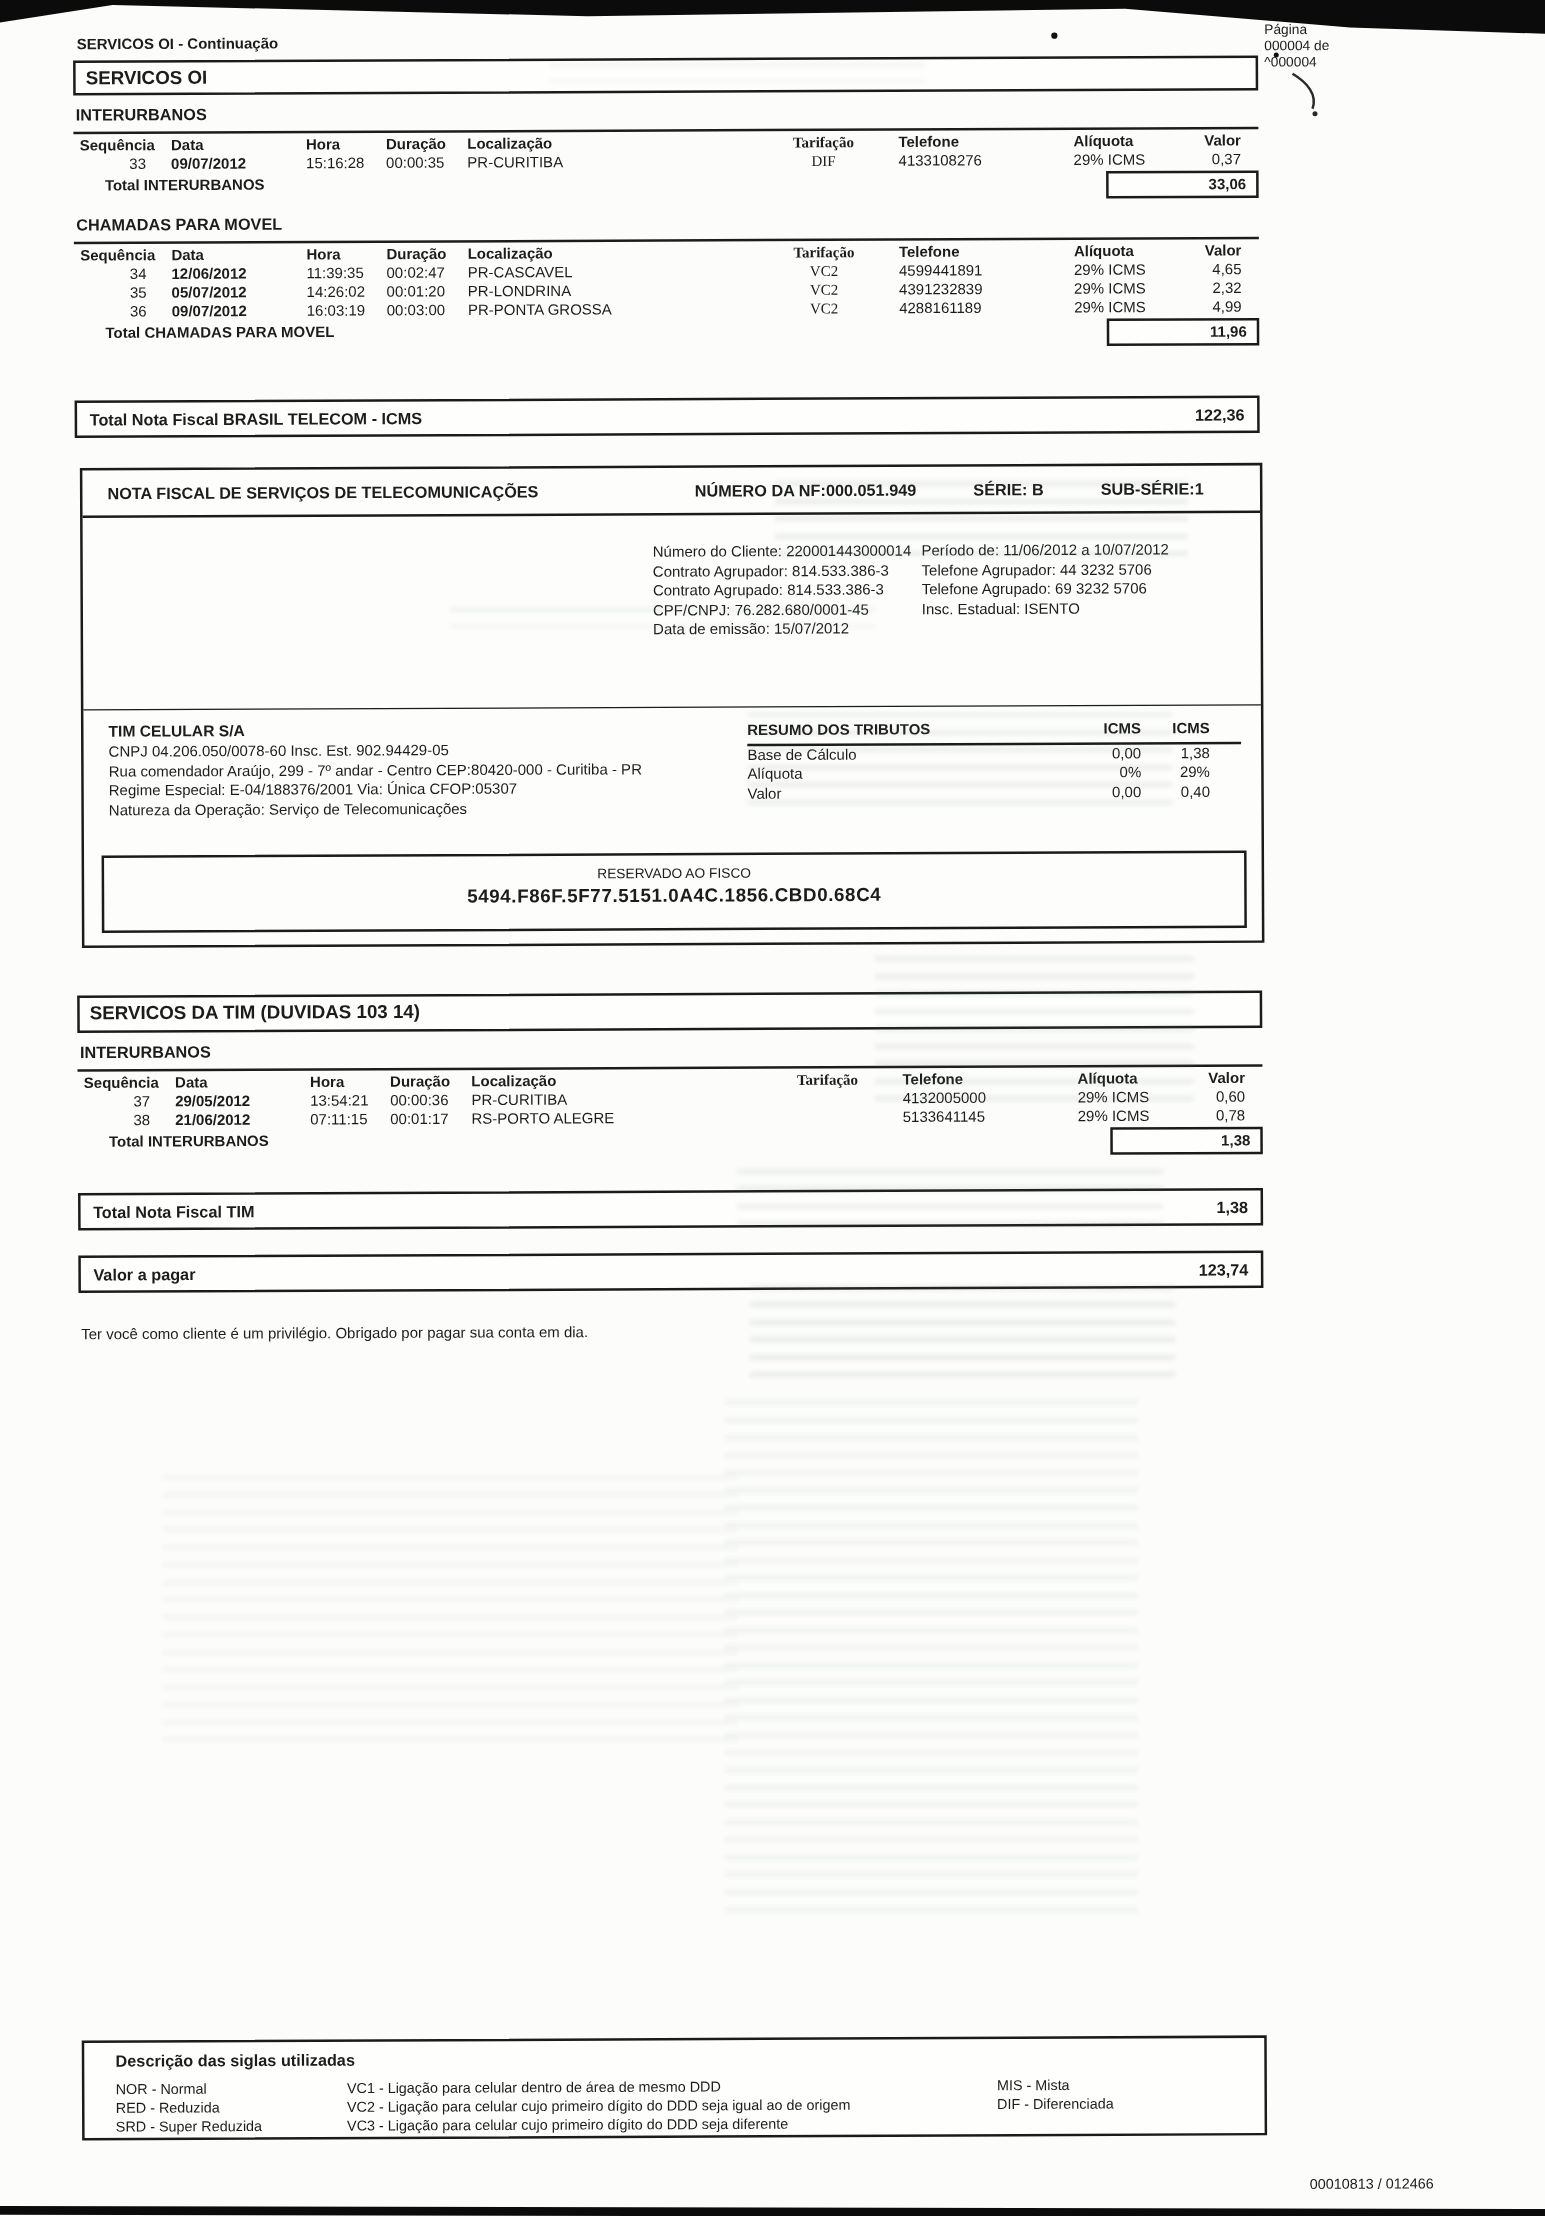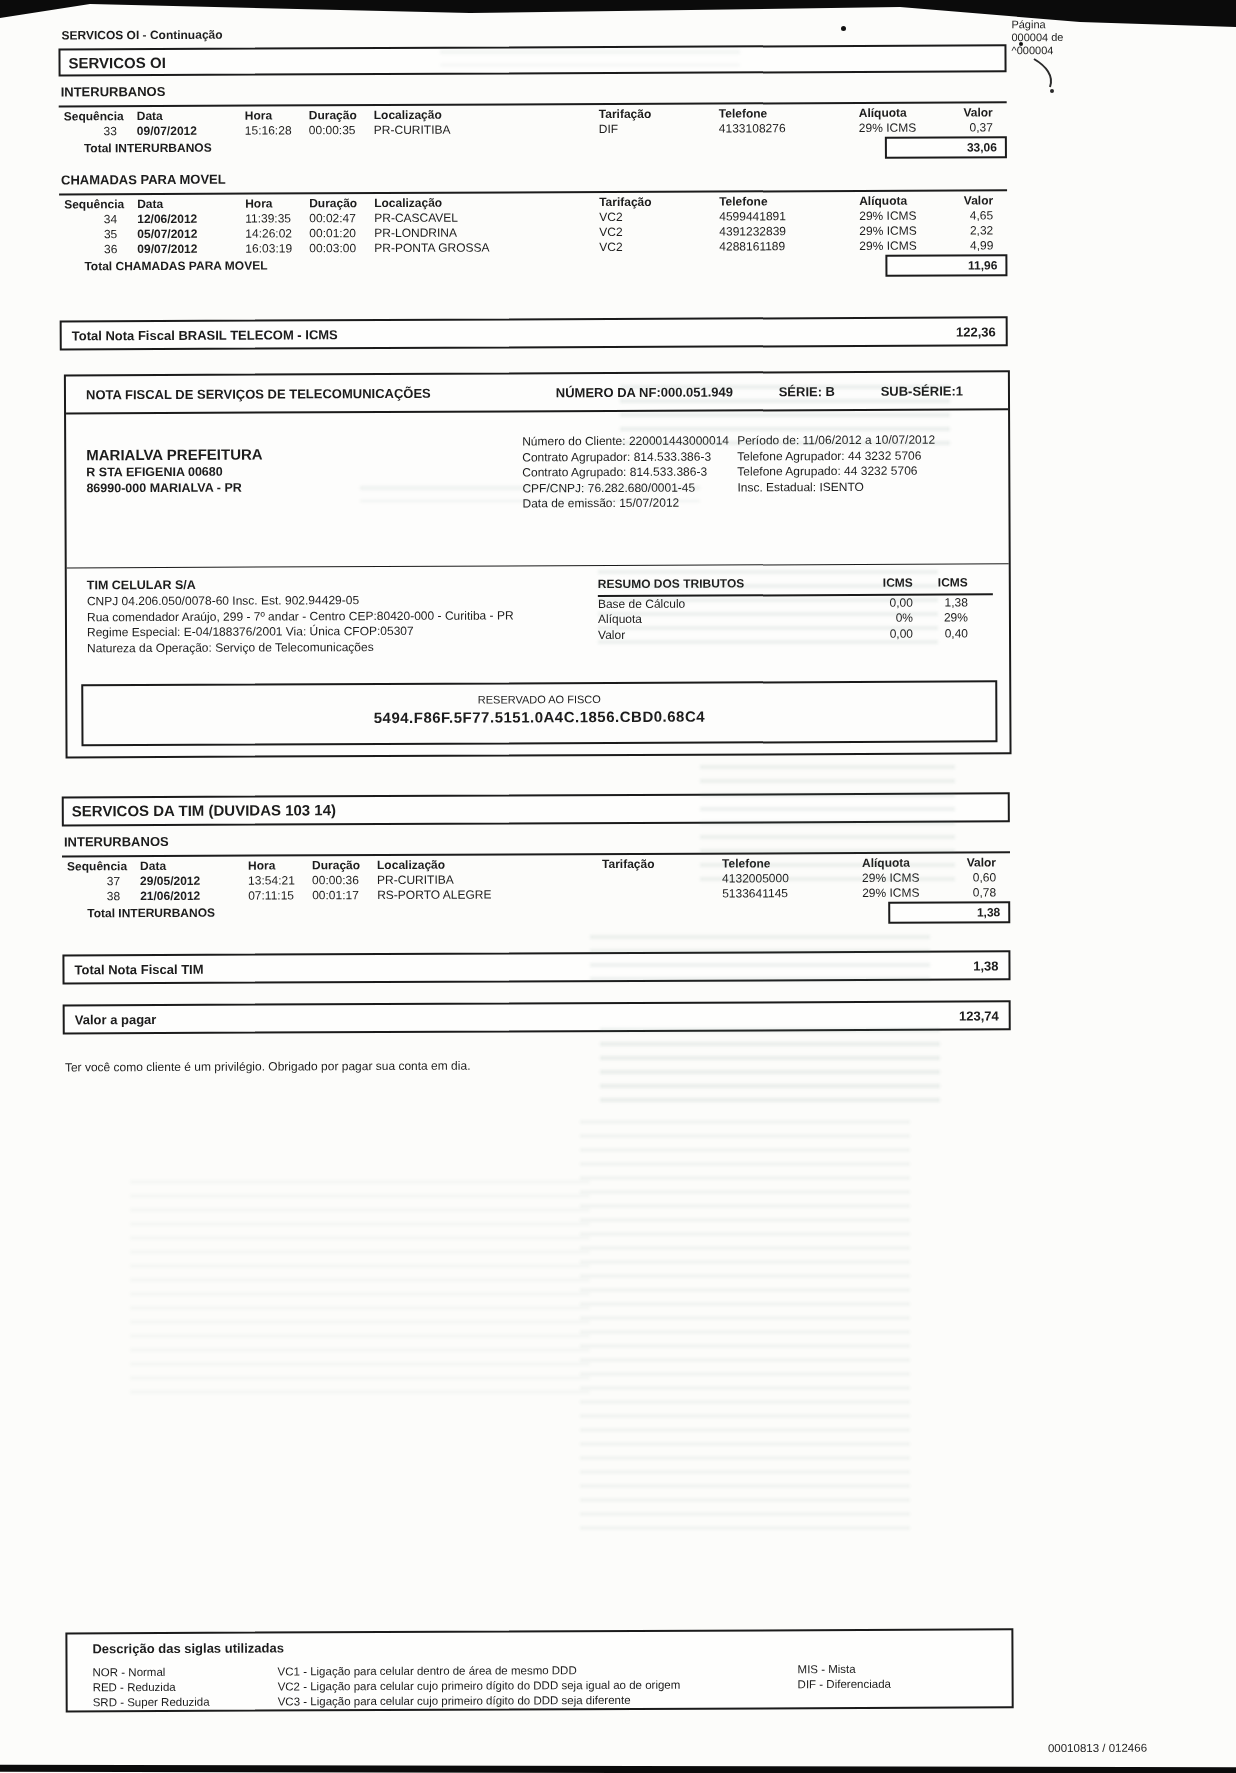--- a/index.html
+++ b/index.html
@@ -29,21 +29,21 @@
   .sec-heading{font-size:13px;font-weight:bold;margin:0 0 6px 2px;}
 
   .t-grid{display:grid;grid-template-columns:70px 110px 70px 65px 225px 120px 130px 78px 1fr;
     font-size:12px;line-height:15px;}
   .t-head{border-top:2.5px solid #1c1c1c;padding-top:2px;}
   .t-head span{font-weight:bold;}
   .c-seq{text-align:right;padding-right:12px;}
   .t-head .c-seq{text-align:left;padding-left:5px;}
   .c-data{padding-left:8px;font-weight:bold;}
   .c-hora{padding-left:6px;}
-  .c-tar{}
+  .c-tar{text-align:center;font-family:Liberation Serif, serif;}
   .c-tel{text-align:left;}
   .c-ali{padding-left:10px;}
   .c-val{text-align:right;padding-right:14px;}
 
   .total-row{position:relative;height:26px;margin-top:1px;font-size:12px;}
   .total-label{position:absolute;left:25px;top:1px;font-weight:bold;}
   .total-box{position:absolute;right:0;top:0;width:122px;height:22px;border:2px solid #1b1b1b;
     box-sizing:border-box;text-align:right;font-weight:bold;padding:2px 8px 0 0;background:rgba(255,255,255,0.5);}
 
   .bar-box{position:absolute;left:60px;width:948px;height:30px;border:2px solid #1b1b1b;
@@ -215,38 +215,33 @@
     <div class="nf-box">
       <div class="nf-titlebar">
         <span>NOTA FISCAL DE SERVIÇOS DE TELECOMUNICAÇÕES</span>
         <span class="nf-num">
           <span>NÚMERO DA NF:000.051.949</span>
           <span>SÉRIE: B</span>
           <span>SUB-SÉRIE:1</span>
         </span>
       </div>
 
-      <div class="nf-cust">
-        <div class="nm">MARIALVA PREFEITURA</div>
-        <div>R  STA EFIGENIA 00680</div>
-        <div>86990-000 MARIALVA - PR</div>
-      </div>
 
       <div class="nf-col nf-col2">
         <div>Número do Cliente: 220001443000014</div>
         <div>Contrato Agrupador: 814.533.386-3</div>
         <div>Contrato Agrupado:  814.533.386-3</div>
         <div>CPF/CNPJ: 76.282.680/0001-45</div>
         <div>Data de emissão: 15/07/2012</div>
       </div>
 
       <div class="nf-col nf-col3">
         <div>Período de: 11/06/2012 a 10/07/2012</div>
         <div>Telefone Agrupador: 44 3232 5706</div>
-        <div>Telefone Agrupado:  44 3232 5706</div>
+        <div>Telefone Agrupado:  69 3232 5706</div>
         <div>Insc. Estadual: ISENTO</div>
       </div>
 
       <div class="nf-divider"></div>
 
       <div class="nf-emit">
         <div class="nm">TIM CELULAR S/A</div>
         <div>CNPJ 04.206.050/0078-60 Insc. Est. 902.94429-05</div>
         <div>Rua comendador Araújo, 299 - 7º andar - Centro  CEP:80420-000 - Curitiba - PR</div>
         <div>Regime Especial: E-04/188376/2001 Via: Única CFOP:05307</div>

